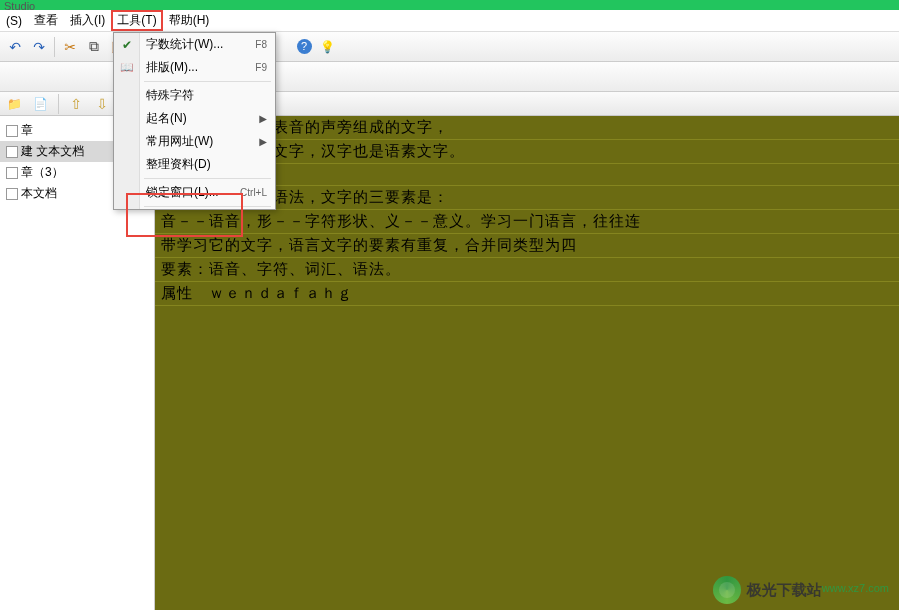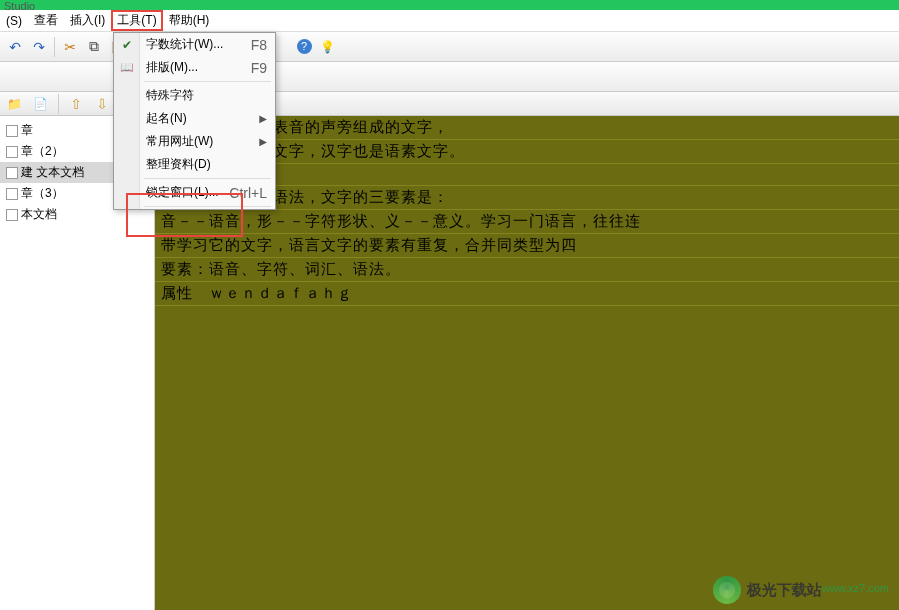--- a/index.html
+++ b/index.html
@@ -24,21 +24,21 @@
 .treelist .item { padding: 2px 4px 2px 6px; white-space: nowrap; display: flex; align-items: center; gap: 3px; }
 .treelist .item.sel { background: #d8d8d8; }
 .treeicon { width: 12px; height: 12px; display: inline-block; }
 
 .editor { flex: 1; background: #6b6b12; position: relative; overflow: hidden; }
 .editor .line { border-bottom: 1px solid #85851f; padding: 2px 6px; font-size: 15px; font-family: "SimSun","NSimSun",monospace; color: #000; letter-spacing: 1px; white-space: nowrap; }
 
 .dropdown { position: absolute; top: 32px; left: 113px; width: 163px; background: #f9f9f9; border: 1px solid #9a9a9a; box-shadow: 2px 2px 6px rgba(0,0,0,.25); z-index: 20; font-size: 12px; }
 .dropdown .dleft { position: absolute; left: 0; top: 0; bottom: 0; width: 26px; background: #eee; border-right: 1px solid #ddd; }
 .dropdown .ditem { position: relative; padding: 3px 8px 3px 32px; display: flex; justify-content: space-between; align-items: center; cursor: default; }
-.dropdown .ditem .sc { color: #666; font-size: 14px; }
+.dropdown .ditem .sc { color: #666; font-size: 10px; }
 .dropdown .dsep { height: 1px; background: #ddd; margin: 2px 4px 2px 30px; }
 .dropdown .dicon { position: absolute; left: 5px; width: 16px; height: 16px; display: flex; align-items: center; justify-content: center; font-size: 12px; }
 .dropdown .arrow { font-size: 10px; color: #555; }
 
 .hlbox1 { position: absolute; border: 2px solid #e8453c; pointer-events: none; z-index: 30; }
 
 .watermark { position: absolute; right: 10px; bottom: 6px; display: flex; align-items: center; gap: 6px; opacity: .9; }
 .watermark .wlogo { width: 28px; height: 28px; border-radius: 50%; background: conic-gradient(#2a9b46,#6cc24a,#2a9b46); position: relative; }
 .watermark .wlogo::after { content: ""; position: absolute; inset: 6px; border-radius: 50%; background: #fff; opacity: .15; }
 .watermark .wtxt { display: flex; line-height: 1.1; }
@@ -95,24 +95,20 @@
   <div class="sep"></div>
   <span class="tbtn" style="font-size:12px;color:#c9a23a">🔒</span>
 </div>
 
 <div class="workspace">
   <div class="leftpanel">
     <div class="treelist">
       <div class="item">
           <span class="treeicon" style="background:#fff;border:1px solid #999"></span>
           <span>章</span>
-        </div>
-      <div class="item">
-          <span class="treeicon" style="background:#fff;border:1px solid #999"></span>
-          <span>章（2）</span>
         </div>
       <div class="item sel">
           <span class="treeicon" style="background:#fff;border:1px solid #999"></span>
           <span>建 文本文档</span>
         </div>
       <div class="item">
           <span class="treeicon" style="background:#fff;border:1px solid #999"></span>
           <span>章（3）</span>
         </div>
       <div class="item">

